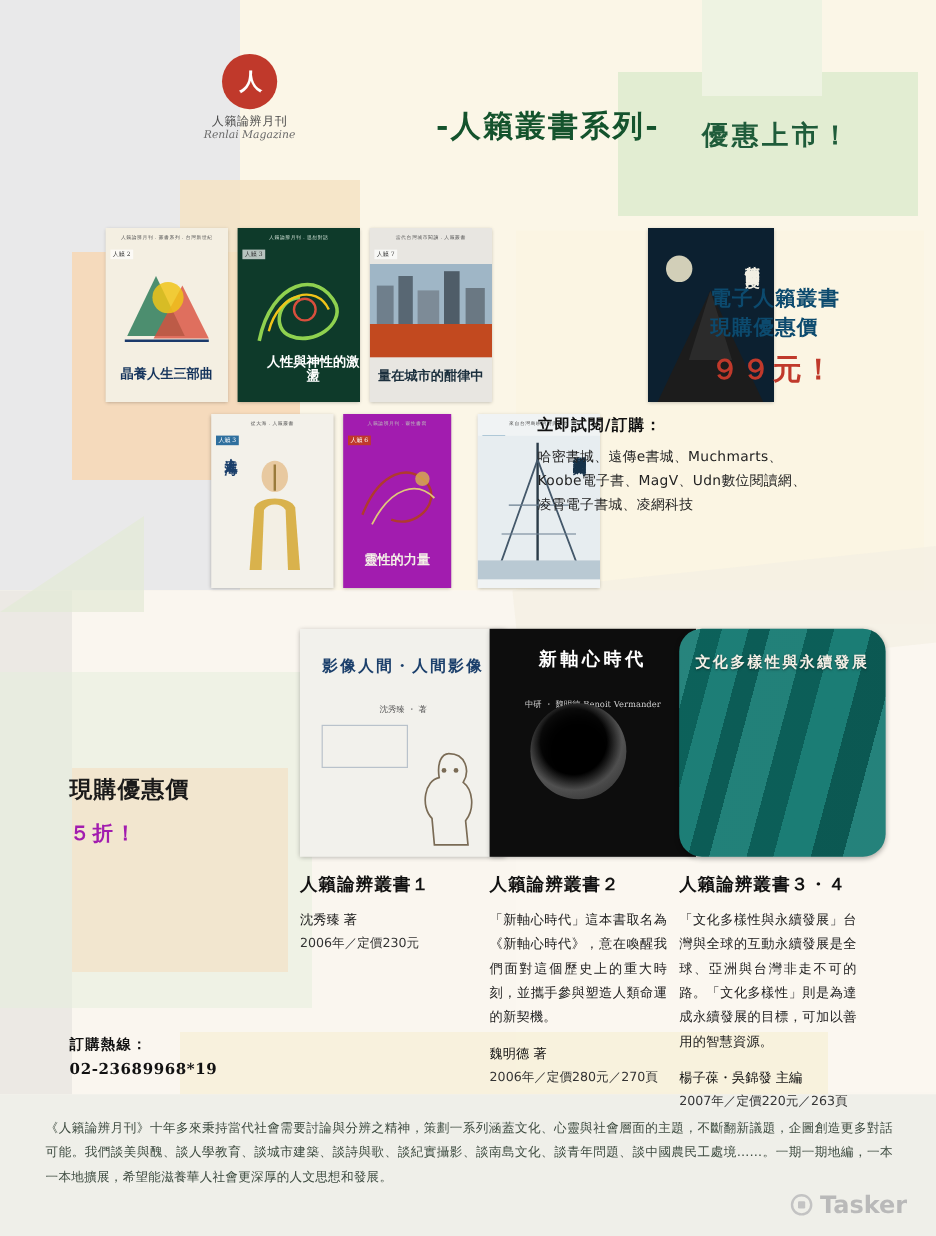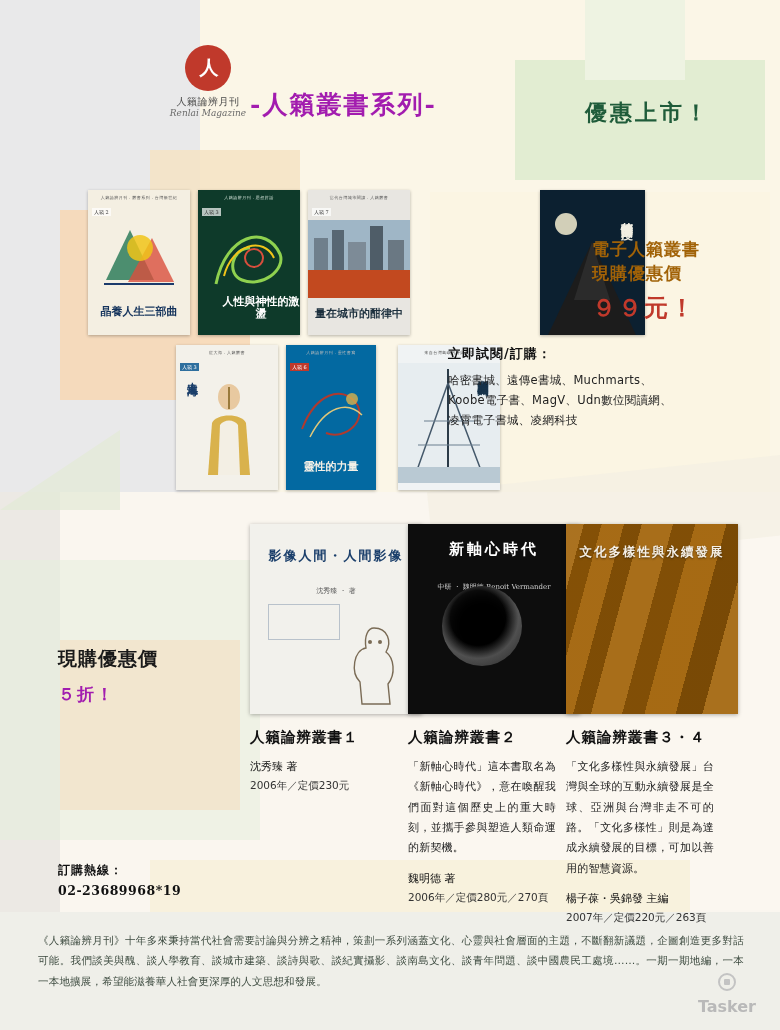--- a/index.html
+++ b/index.html
@@ -50,23 +50,23 @@
     display: flex; align-items: center; justify-content: center;
     color: #fff; font-size: 19px; font-weight: bold;
     font-family: "DejaVu Serif", "Liberation Serif", serif;
     letter-spacing: -2px;
   }
   .logo-cn { font-size: 10px; color: #4a4a4a; letter-spacing: .5px; line-height: 1.3; }
   .logo-en { font-size: 9px; color: #6a6a6a; font-style: italic; font-family: "DejaVu Serif", "Liberation Serif", serif; }
 
   .main-title {
     position: absolute; left: 250px; top: 88px; width: 300px;
-    text-align: left;
-    font-family: "DejaVu Serif", "Liberation Serif", serif;
-    font-size: 25px; font-weight: bold; color: #a21caf;
+    text-align: right;
+    font-family: "DejaVu Serif", "Liberation Serif", serif;
+    font-size: 25px; font-weight: bold; color: #14532d;
     letter-spacing: 2px;
   }
   .promo-badge {
     position: absolute; left: 585px; top: 98px;
     font-family: "DejaVu Serif", "Liberation Serif", serif;
     font-size: 22px; font-weight: bold; color: #1f5c3a;
     letter-spacing: 3px;
   }
 
   
@@ -93,33 +93,33 @@
     font-weight: bold; line-height: 1.15;
   }
 
   
   #c1 { left: 0; top: 0; width: 102px; height: 145px; background: #f4efe2; }
   #c1 .art { position: absolute; left: 12px; top: 30px; width: 78px; height: 70px; }
   #c2 { left: 110px; top: 0; width: 102px; height: 145px; background: #0e3a2a; }
   #c3 { left: 220px; top: 0; width: 102px; height: 145px; background: #e8e6e1; }
   #c4 { left: 452px; top: 0; width: 105px; height: 145px; background: #0c2030; }
   #c5 { left: 88px; top: 155px; width: 102px; height: 145px; background: #f3f1ea; }
-  #c6 { left: 198px; top: 155px; width: 90px; height: 145px; background: #0369a1; }
+  #c6 { left: 198px; top: 155px; width: 90px; height: 145px; background: #a21caf; }
   #c7 { left: 310px; top: 155px; width: 102px; height: 145px; background: #f0f3f4; }
 
   .cv-title-v {
     position: absolute; writing-mode: vertical-rl; text-orientation: upright;
     font-weight: bold; line-height: 1.05; letter-spacing: 1px;
   }
 
   
   .ebook-promo { position: absolute; left: 592px; top: 238px; z-index: 7; }
   .ebook-promo .l1, .ebook-promo .l2 {
     font-family: "DejaVu Serif", "Liberation Serif", serif;
-    font-size: 17px; font-weight: bold; color: #a16207; line-height: 1.4;
+    font-size: 17px; font-weight: bold; color: #0c4a6e; line-height: 1.4;
     letter-spacing: 1px;
   }
   .ebook-price {
     margin-top: 6px;
     font-family: "DejaVu Serif", "Liberation Serif", serif;
     font-size: 24px; font-weight: bold; color: #c0392b; letter-spacing: 2px;
   }
 
   .subscribe { position: absolute; left: 448px; top: 345px; width: 320px; z-index: 7; }
   .subscribe .sub-head {
@@ -172,21 +172,21 @@
   }
   .book-col .bk-author {
     margin-top: 12px; font-size: 11px; color: #111;
     font-family: "DejaVu Serif", "Liberation Serif", serif;
   }
   .book-col .bk-meta { margin-top: 5px; font-size: 10.5px; color: #333; }
 
   
   #bc1 { background: #f2f1ec; }
   #bc2 { background: #0d0d0d; }
-  #bc3 { background: #a16207; }
+  #bc3 { background: #0f766e; border-radius: 19px; }
 
   .bc1-title {
     position: absolute; left: 0; right: 0; top: 22px; text-align: center;
     font-size: 13px; font-weight: bold; color: #1b3f6b; line-height: 1.5; letter-spacing: 2px;
   }
   .bc1-sub { position: absolute; left: 0; right: 0; top: 62px; text-align: center; font-size: 7px; color: #555; }
   .bc1-box { position: absolute; left: 18px; top: 80px; width: 72px; height: 36px; border: 1px solid #b9c2cb; }
   .bc2-title {
     position: absolute; left: 0; right: 0; top: 16px; text-align: center;
     font-size: 15px; font-weight: bold; color: #fff; letter-spacing: 3px;
@@ -210,23 +210,22 @@
 
   
   .footer-text {
     position: absolute; left: 38px; top: 930px; width: 706px; z-index: 8;
     font-size: 10.5px; line-height: 1.95; color: #3c4a3f; text-align: justify;
     letter-spacing: .2px;
   }
   .tasker {
     position: absolute; right: 24px; bottom: 14px; z-index: 9;
     display: flex; align-items: center; gap: 6px;
-    color: #b9b9b9; font-size: 16px; font-weight: bold;
+    color: #b9b9b9; font-size: 20px; font-weight: bold;
     font-family: "DejaVu Sans", "Liberation Sans", sans-serif;
-    flex-direction: column;
   }
   .tasker .tk-mark {
     width: 18px; height: 18px; border-radius: 50%;
     border: 2px solid #c3c3c3; position: relative;
   }
   .tasker .tk-mark::after {
     content: ""; position: absolute; left: 4px; top: 4px; width: 6px; height: 6px;
     background: #c3c3c3; border-radius: 1px;
   }
 </style>

